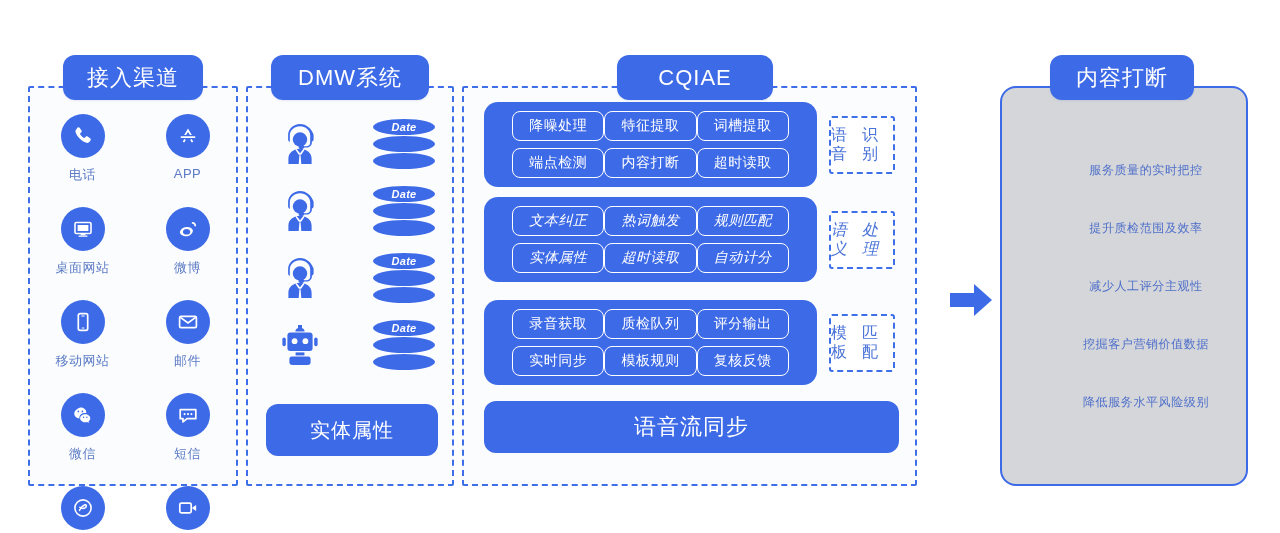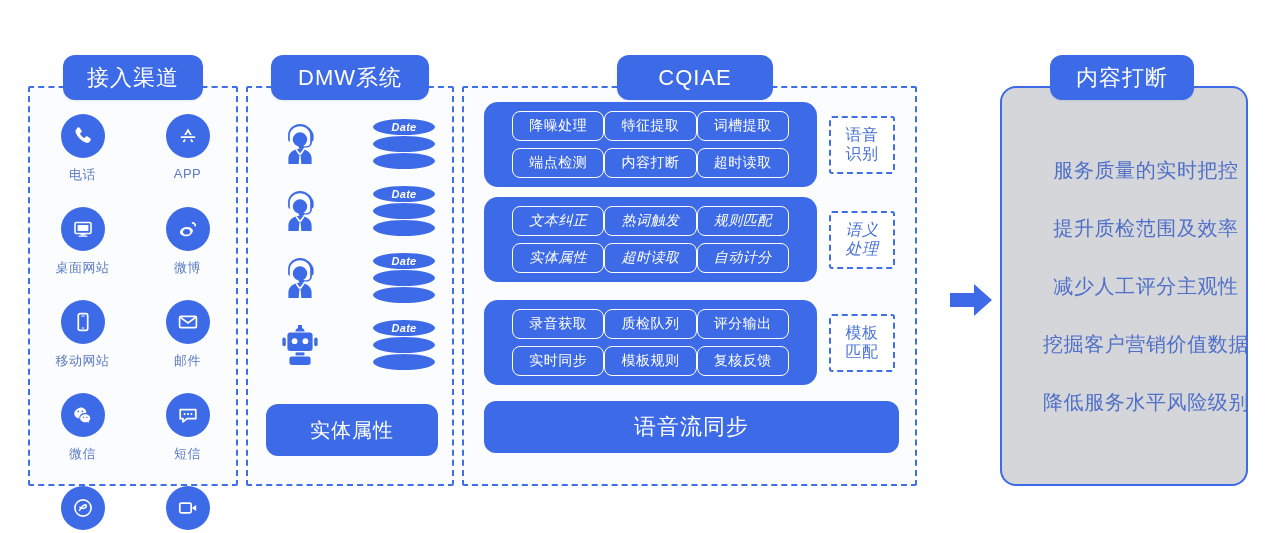--- a/index.html
+++ b/index.html
@@ -77,21 +77,21 @@
   .grp-line{display:flex;justify-content:space-between;}
   .grp-line + .grp-line{margin-top:7px;}
   .chip{
     width:100px;height:30px;border:1.5px solid #ffffff;border-radius:8px;
     box-sizing:border-box;display:flex;align-items:center;justify-content:center;
     color:#ffffff;font-size:14px;letter-spacing:.5px;white-space:nowrap;
   }
   .grp-tag{
     margin-left:12px;width:66px;height:58px;border:2px dashed #3f6fe8;
     border-radius:3px;box-sizing:border-box;background:#ffffff;
-    display:flex;flex-direction:column;align-items:center;justify-content:center;
+    display:flex;flex-direction:row;align-items:center;justify-content:center;
     color:#4a73d8;font-size:16px;line-height:1.15;letter-spacing:.5px;
   }
   #bar-stream{
     position:absolute;left:20px;top:313px;width:415px;height:52px;
     background:#3d6ae6;border-radius:12px;display:flex;align-items:center;
     justify-content:center;color:#ffffff;font-size:22px;letter-spacing:1px;
   }
 
   
   #flow-arrow{position:absolute;left:950px;top:282px;width:42px;height:36px;}
@@ -99,21 +99,21 @@
   
   #panel-benefits{
     position:absolute;left:1000px;top:86px;width:248px;height:400px;
     background:#d4d6da;border:2px solid #3d6ae6;border-radius:16px;
     box-sizing:border-box;display:flex;flex-direction:column;
     align-items:center;justify-content:center;
   }
   #pill-benefits{left:1050px;top:55px;width:144px;height:45px;font-size:22px;}
   .benefit{
     width:100%;height:58px;display:flex;align-items:center;justify-content:center;
-    color:#4f6fc9;font-size:20px;letter-spacing:.6px;white-space:nowrap;padding-left:44px;
+    color:#4f6fc9;font-size:12px;letter-spacing:.6px;white-space:nowrap;padding-left:44px;
   }
 </style>
 </head>
 <body>
 
 <div id="stage">
 
   <div class="dashed-col" id="col-channels">
     <div class="chan-grid">
 

